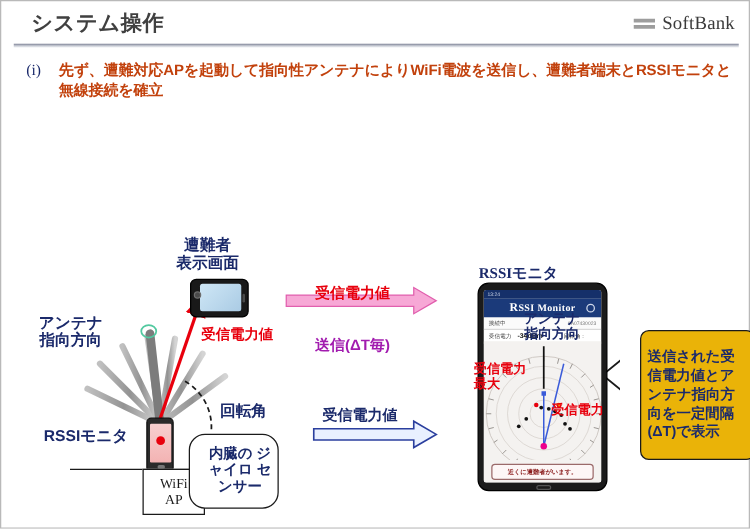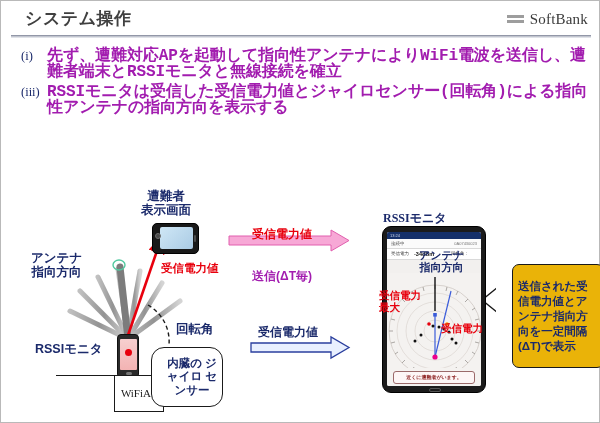--- a/index.html
+++ b/index.html
@@ -55,24 +55,23 @@
     display:flex;align-items:flex-start;
     margin-bottom:5px;
   }
   .li-mark{
     font-family:"Liberation Serif","DejaVu Serif",serif;
     font-size:12.5px;color:#1b2a6b;
     width:30px;flex:0 0 30px;text-align:left;padding-left:4px;
     box-sizing:border-box;line-height:15px;
   }
   .li-text{
-    font-size:16px;font-weight:bold;color:#a21caf;
+    font-size:12px;font-weight:bold;color:#c2410c;
     line-height:15.5px;flex:1;
     letter-spacing:-0.1px;
-    font-family:Liberation Mono, monospace;
   }
   
   .diagram{position:absolute;left:0;top:178px;width:600px;height:245px;}
   .lbl{position:absolute;font-weight:bold;line-height:14px;white-space:pre;}
   .lbl-navy{color:#1b2a6b;}
   .lbl-red{color:#e8000d;}
 
   
   .lbl-antenna-dir{left:30px;top:72px;font-size:12.5px;text-align:center;}
   
@@ -85,21 +84,21 @@
     border:1.4px solid #1a1a1a;border-radius:13px;background:#fff;
     display:flex;align-items:center;justify-content:center;text-align:center;
   }
   .gyro-bubble span{font-size:11.5px;font-weight:bold;color:#1b2a6b;line-height:13.5px;margin-left:10px;}
   .lbl-rot-angle{left:175px;top:143px;font-size:12.5px;}
 
   
   .wifi-ap{
     position:absolute;left:113px;top:196px;width:48px;height:35px;
     border:1.3px solid #1a1a1a;background:#fff;
-    display:flex;align-items:center;justify-content:center;
+    display:flex;flex-direction:column;align-items:center;justify-content:center;
   }
   .wifi-ap span{
     font-family:"Liberation Serif","DejaVu Serif",serif;
     font-size:11px;color:#1a1a1a;line-height:13px;
   }
   .ground-line{
     position:absolute;left:55px;top:196px;width:160px;height:0;
     border-top:1.3px solid #1a1a1a;
   }
 
@@ -240,24 +239,20 @@
         </span>
       <span class="brand-text">SoftBank</span>
     </div>
     <div class="header-rule"></div>
   </div>
 
   <div class="list">
     <div class="li">
       <div class="li-mark">(i)</div>
       <div class="li-text">先ず、遭難対応APを起動して指向性アンテナによりWiFi電波を送信し、遭難者端末とRSSIモニタと無線接続を確立</div>
-    </div>
-    <div class="li">
-      <div class="li-mark">(iii)</div>
-      <div class="li-text">RSSIモニタは受信した受信電力値とジャイロセンサー(回転角)による指向性アンテナの指向方向を表示する</div>
     </div>
   </div>
 
   <div class="diagram">
 
     <svg width="600" height="245" viewBox="0 0 600 245">
       <defs>
         <marker id="redArrow" markerWidth="7" markerHeight="7" refX="3" refY="3.2" orient="auto">
           <path d="M0,0 L7,3.2 L0,6.4 z" fill="#e8000d"></path>
         </marker>
@@ -355,20 +350,24 @@
       <span class="l2" style="display:block;">表示画面</span>
     </div>
 
     <div class="big-phone">
       <div class="screen">
 
         <div class="bp-status">
           <span class="stxt">13:24</span>
         </div>
 
+        <div class="bp-title">
+          <span class="t"><b>R</b><span>SSI Monitor</span></span>
+          <span class="gear"></span>
+        </div>
 
         <div class="bp-row">
           <span class="a">接続中</span>
           <span class="b">0A07430023</span>
         </div>
 
         <div class="bp-row2">
           <span class="a">受信電力</span>
           <span class="v">-34dBm</span>
           <span class="c">回転角 :</span>

